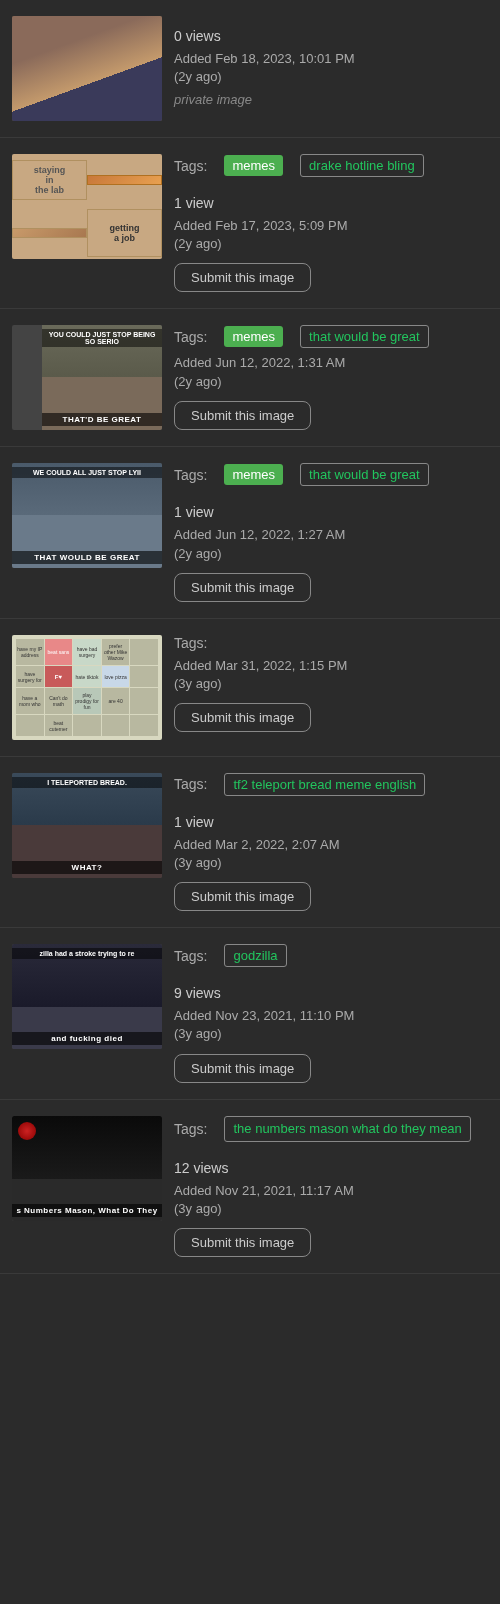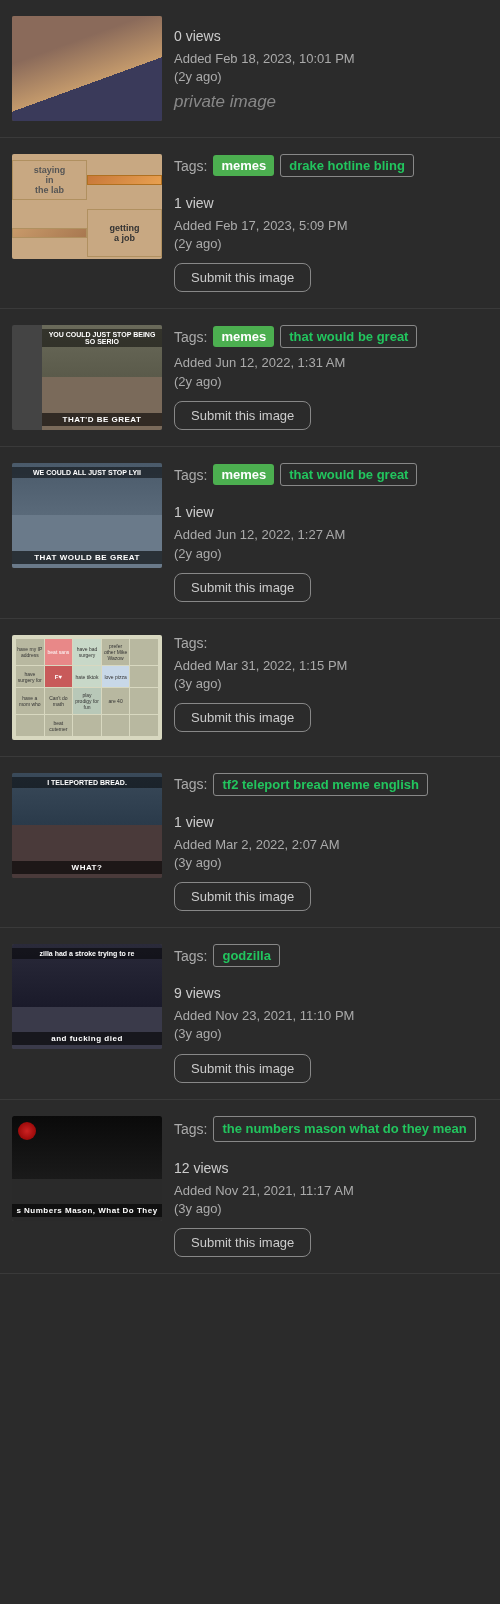--- a/index.html
+++ b/index.html
@@ -48,33 +48,33 @@
       flex: 1;
       display: flex;
       flex-direction: column;
       gap: 6px;
       min-height: 100px;
       justify-content: flex-start;
     }
     .tags-row {
       display: flex;
       flex-wrap: wrap;
-      gap: 6px;
+      gap: 17px;
       align-items: center;
     }
     .tags-label {
       color: #aaaaaa;
       font-size: 14px;
     }
     .tag {
       display: inline-block;
       padding: 3px 8px;
       border-radius: 3px;
       font-size: 13px;
-      font-weight: bold;
+      font-weight: normal;
     }
     .tag-green {
       background-color: #4caf50;
       color: #fff;
     }
     .tag-outline {
       background-color: transparent;
       color: #22c55e;
       border: 1px solid #888888;
     }
@@ -82,21 +82,21 @@
       font-size: 14px;
       color: #cccccc;
       margin-top: 12px;
     }
     .added {
       font-size: 13px;
       color: #aaaaaa;
       line-height: 1.4;
     }
     .private-label {
-      font-size: 17px;
+      font-size: 13px;
       color: #888888;
       font-style: italic;
     }
     .submit-btn {
       display: inline-block;
       padding: 6px 16px;
       background: transparent;
       border: 1px solid #888888;
       color: #cccccc;
       border-radius: 8px;

